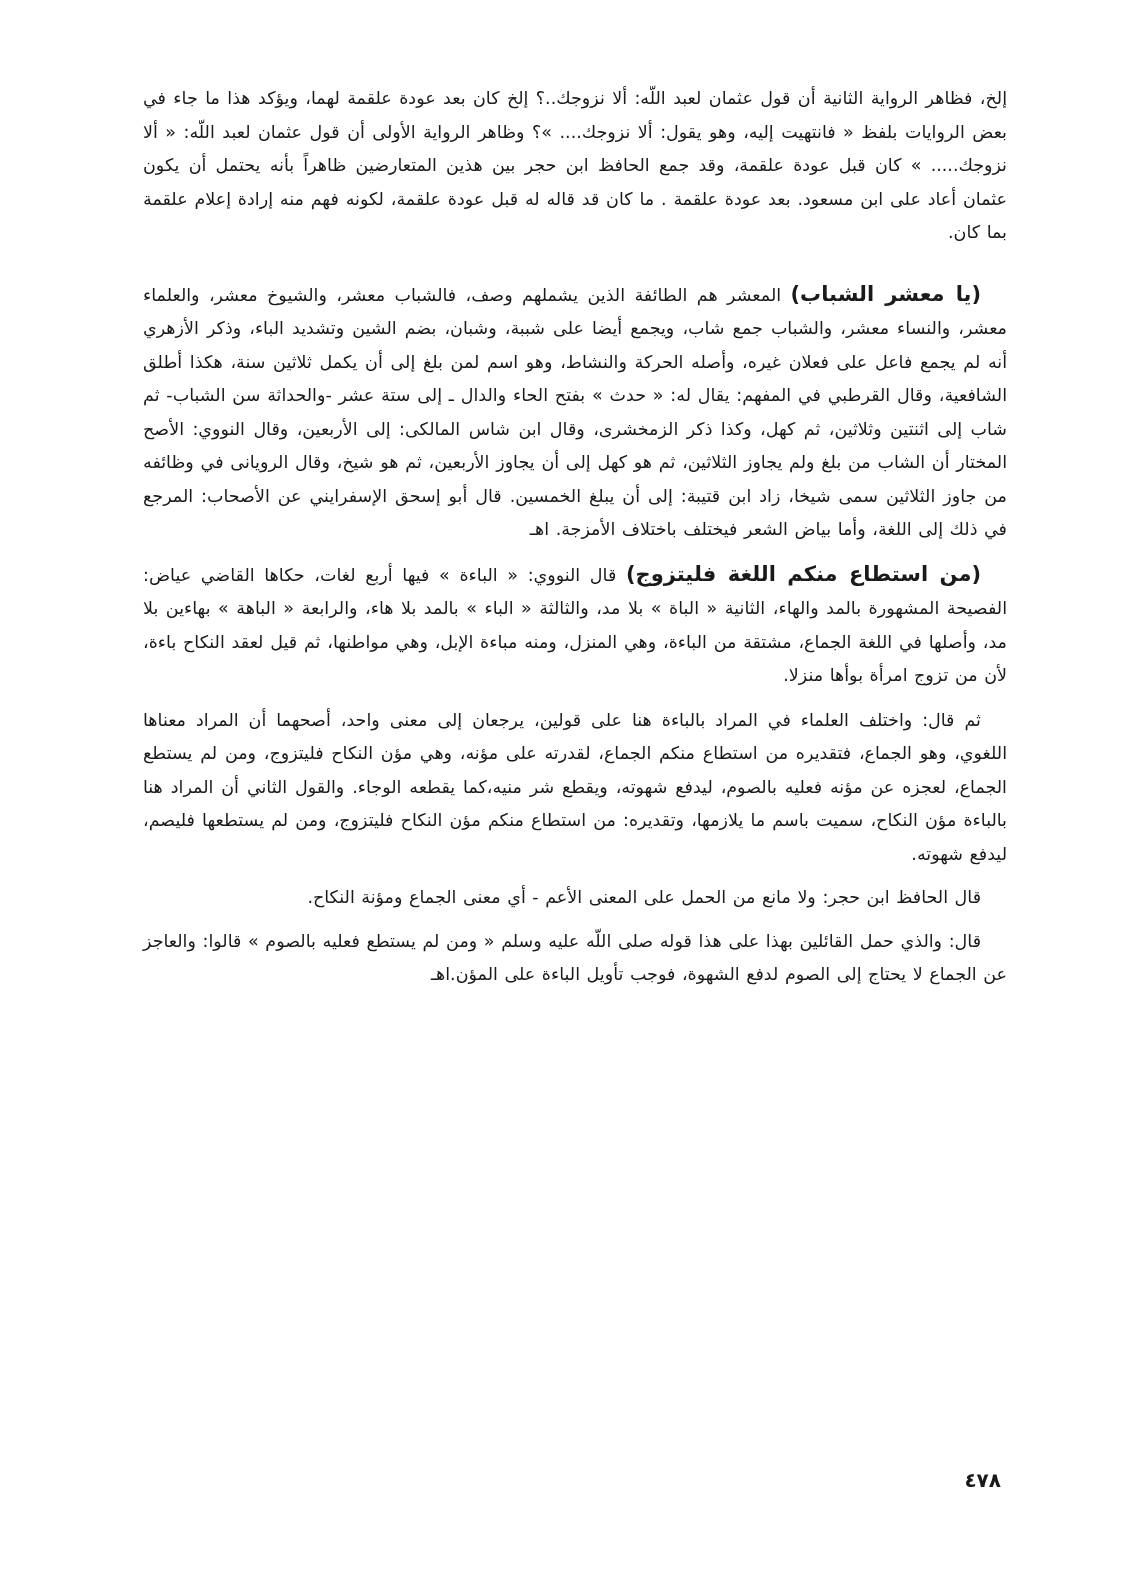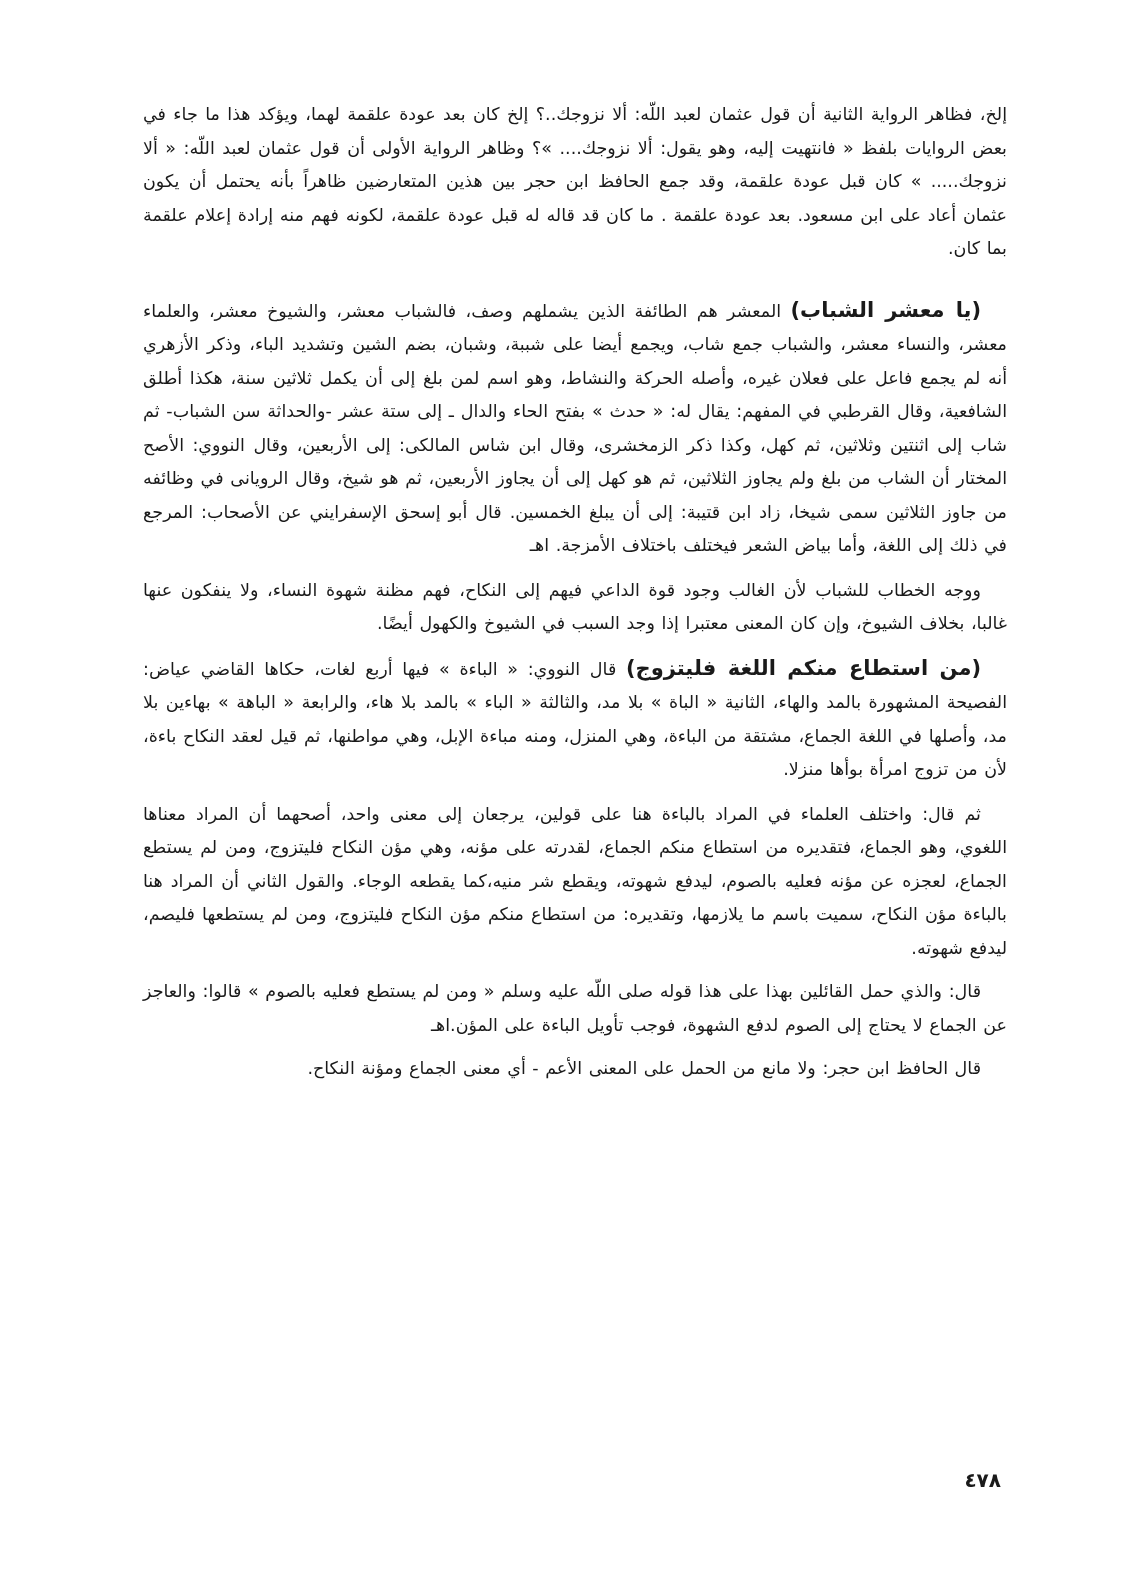--- a/index.html
+++ b/index.html
@@ -11,21 +11,21 @@
       width: 1137px;
       height: 1578px;
       position: relative;
       overflow: hidden;
       font-family: "DejaVu Sans", sans-serif;
       color: #1a1a1a;
     }
     .page {
       position: absolute;
       left: 143px;
-      top: 98px;
+      top: 82px;
       width: 864px;
       direction: rtl;
       text-align: justify;
       text-align-last: right;
     }
     .para {
       margin: 0;
       font-size: 17.5px;
       line-height: 33.5px;
       word-spacing: 1px;
@@ -57,35 +57,32 @@
 
 <div class="page">
   <p class="para">
     <span>إلخ، فظاهر الرواية الثانية أن قول عثمان لعبد اللّه: ألا نزوجك..؟ إلخ كان بعد عودة علقمة لهما، ويؤكد هذا ما جاء في بعض الروايات بلفظ « فانتهيت إليه، وهو يقول: ألا نزوجك.... »؟ وظاهر الرواية الأولى أن قول عثمان لعبد اللّه: « ألا نزوجك..... » كان قبل عودة علقمة، وقد جمع الحافظ ابن حجر بين هذين المتعارضين ظاهراً بأنه يحتمل أن يكون عثمان أعاد على ابن مسعود. بعد عودة علقمة . ما كان قد قاله له قبل عودة علقمة، لكونه فهم منه إرادة إعلام علقمة بما كان.</span>
   </p>
 
   <p class="para indent gap-lg">
     <span class="lead">(يا معشر الشباب)</span><span> المعشر هم الطائفة الذين يشملهم وصف، فالشباب معشر، والشيوخ معشر، والعلماء معشر، والنساء معشر، والشباب جمع شاب، ويجمع أيضا على شببة، وشبان، بضم الشين وتشديد الباء، وذكر الأزهري أنه لم يجمع فاعل على فعلان غيره، وأصله الحركة والنشاط، وهو اسم لمن بلغ إلى أن يكمل ثلاثين سنة، هكذا أطلق الشافعية، وقال القرطبي في المفهم: يقال له: « حدث » بفتح الحاء والدال ـ إلى ستة عشر -والحداثة سن الشباب- ثم شاب إلى اثنتين وثلاثين، ثم كهل، وكذا ذكر الزمخشرى، وقال ابن شاس المالكى: إلى الأربعين، وقال النووي: الأصح المختار أن الشاب من بلغ ولم يجاوز الثلاثين، ثم هو كهل إلى أن يجاوز الأربعين، ثم هو شيخ، وقال الرويانى في وظائفه من جاوز الثلاثين سمى شيخا، زاد ابن قتيبة: إلى أن يبلغ الخمسين. قال أبو إسحق الإسفرايني عن الأصحاب: المرجع في ذلك إلى اللغة، وأما بياض الشعر فيختلف باختلاف الأمزجة. اهـ</span>
   </p>
 
-  <p class="para indent gap-md">
-    <span>ووجه الخطاب للشباب لأن الغالب وجود قوة الداعي فيهم إلى النكاح، فهم مظنة شهوة النساء، ولا ينفكون عنها غالبا، بخلاف الشيوخ، وإن كان المعنى معتبرا إذا وجد السبب في الشيوخ والكهول أيضًا.</span>
-  </p>
 
   <p class="para indent gap-md">
     <span class="lead">(من استطاع منكم اللغة فليتزوج)</span><span> قال النووي: « الباءة » فيها أربع لغات، حكاها القاضي عياض: الفصيحة المشهورة بالمد والهاء، الثانية « الباة » بلا مد، والثالثة « الباء » بالمد بلا هاء، والرابعة « الباهة » بهاءين بلا مد، وأصلها في اللغة الجماع، مشتقة من الباءة، وهي المنزل، ومنه مباءة الإبل، وهي مواطنها، ثم قيل لعقد النكاح باءة، لأن من تزوج امرأة بوأها منزلا.</span>
   </p>
 
   <p class="para indent gap-md">
     <span>ثم قال: واختلف العلماء في المراد بالباءة هنا على قولين، يرجعان إلى معنى واحد، أصحهما أن المراد معناها اللغوي، وهو الجماع، فتقديره من استطاع منكم الجماع، لقدرته على مؤنه، وهي مؤن النكاح فليتزوج، ومن لم يستطع الجماع، لعجزه عن مؤنه فعليه بالصوم، ليدفع شهوته، ويقطع شر منيه،كما يقطعه الوجاء. والقول الثاني أن المراد هنا بالباءة مؤن النكاح، سميت باسم ما يلازمها، وتقديره: من استطاع منكم مؤن النكاح فليتزوج، ومن لم يستطعها فليصم، ليدفع شهوته.</span>
   </p>
 
   <p class="para indent gap-sm">
-    <span>قال: والذي حمل القائلين بهذا على هذا قوله صلى اللّه عليه وسلم « ومن لم يستطع فعليه بالصوم » قالوا: والعاجز عن الجماع لا يحتاج إلى الصوم لدفع الشهوة، فوجب تأويل الباءة على المؤن.اهـ</span>
+    <span>قال الحافظ ابن حجر: ولا مانع من الحمل على المعنى الأعم - أي معنى الجماع ومؤنة النكاح.</span>
   </p>
 
   <p class="para indent gap-sm">
-    <span>قال الحافظ ابن حجر: ولا مانع من الحمل على المعنى الأعم - أي معنى الجماع ومؤنة النكاح.</span>
+    <span>قال: والذي حمل القائلين بهذا على هذا قوله صلى اللّه عليه وسلم « ومن لم يستطع فعليه بالصوم » قالوا: والعاجز عن الجماع لا يحتاج إلى الصوم لدفع الشهوة، فوجب تأويل الباءة على المؤن.اهـ</span>
   </p>
 
 </div>
 
 <div class="page-number">٤٧٨</div>
 
 </body></html>

